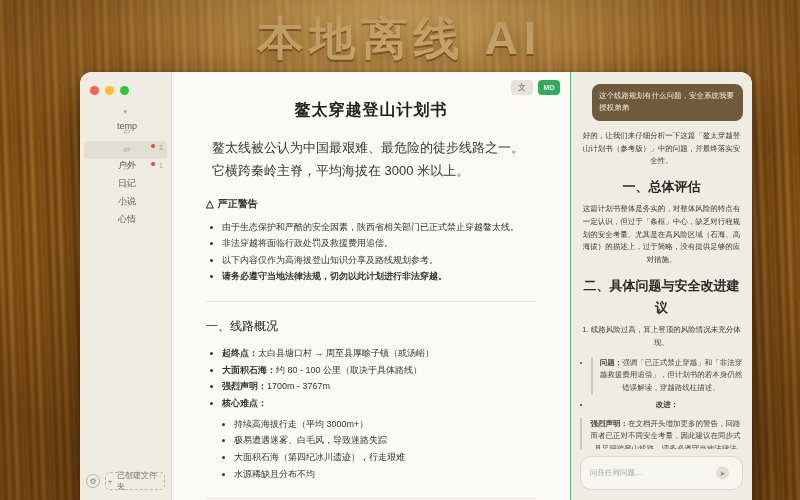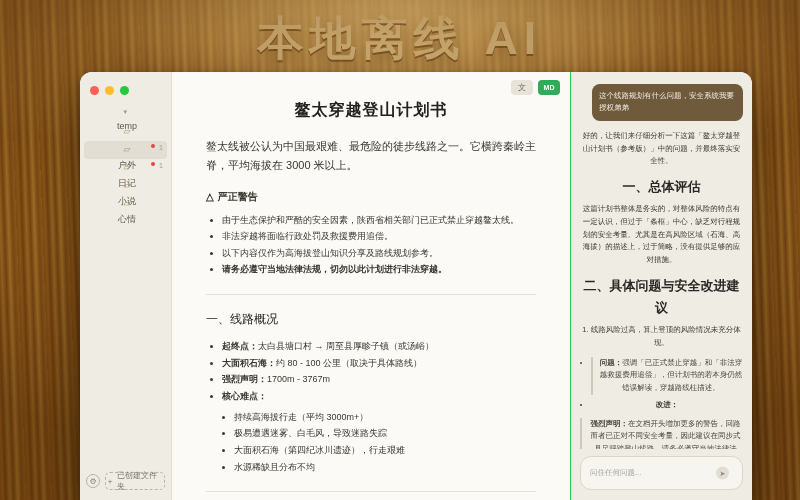--- a/index.html
+++ b/index.html
@@ -118,21 +118,21 @@
   }
   .tool-btn.green{ background:#2fab5a; color:#fff; font-size:7px; font-weight:bold;}
   .doc-scroll{
     flex:1; overflow:hidden; padding:22px 34px 0 34px;
   }
   .doc-title{
     text-align:center; font-size:16px; font-weight:700; color:#24221d;
     margin:6px 0 16px 0; letter-spacing:1px;
   }
   .doc-p{
-    font-size:11px; color:#3a372f; line-height:1.75; margin:0 0 12px 0;
+    font-size:13px; color:#3a372f; line-height:1.75; margin:0 0 12px 6px;
   }
   .warn-head{
     font-size:10px; color:#3a372f; font-weight:700; margin:14px 0 8px 0;
     display:flex; align-items:center; gap:4px;
   }
   .warn-tri{ color:#3a372f; font-size:10px; }
   ul.doc-list{ margin:0 0 4px 0; padding-left:16px; }
   ul.doc-list li{
     font-size:9px; color:#3a372f; line-height:1.85; list-style:disc;
   }

